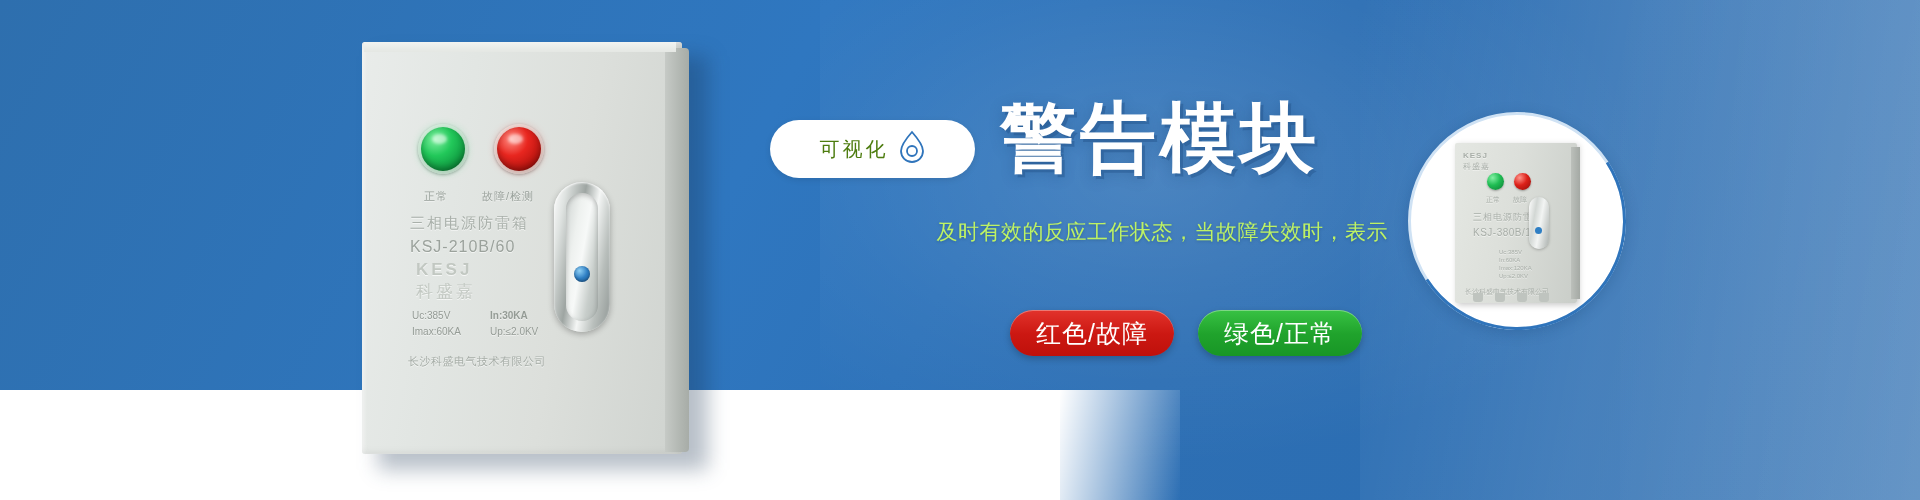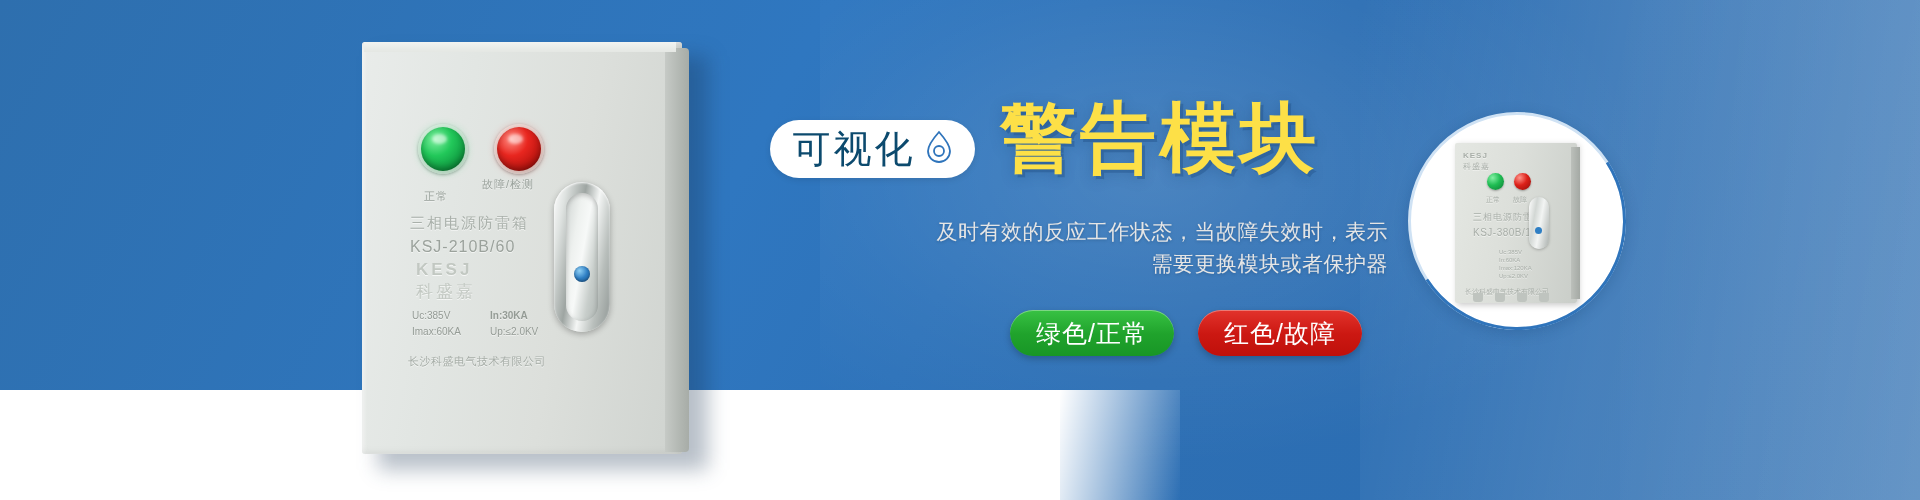--- a/index.html
+++ b/index.html
@@ -160,40 +160,40 @@
 
   .pill {
     position:absolute; left:0; top:0;
     width:205px; height:58px; border-radius:29px;
     background:#ffffff;
     display:flex; align-items:center; justify-content:center;
     gap:9px;
     box-shadow:0 2px 6px rgba(0,0,0,0.10);
   }
   .pill-text {
-    color:#0c4a6e; font-size:38px; letter-spacing:3px;
+    color:#4d7c0f; font-size:20px; letter-spacing:3px;
     line-height:1; font-weight:400;
   }
   .pill-icon { display:block; }
 
   .headline {
     position:absolute; left:230px; top:-20px;
-    color:#fde047;
+    color:#ffffff;
     font-size:76px;
     font-weight:bold;
     letter-spacing:4px;
     line-height:1;
     white-space:nowrap;
     text-shadow:3px 3px 0 rgba(35,85,140,0.45), 0 3px 14px rgba(20,60,105,0.30);
   }
 
   .sub {
     position:absolute; left:0; top:96px; width:618px;
     text-align:right;
-    color:#e5e5e5;
+    color:#bef264;
     font-size:21px;
     line-height:1.5;
     letter-spacing:0.5px;
     text-shadow:0 1px 3px rgba(18,55,95,0.35);
   }
 
   .badges {
     position:absolute; left:240px; top:190px;
     display:flex; gap:24px;
   }
@@ -284,21 +284,21 @@
         <div class="led-hl"></div>
       </div>
     </div>
     <div class="led-ring" style="left:132px; top:82px;">
       <div class="led led-red">
         <div class="led-hl"></div>
       </div>
     </div>
 
     <div class="lbl" style="left:62px; top:147px;">正常</div>
-    <div class="lbl" style="left:120px; top:135px;">故障/检测</div>
+    <div class="lbl" style="left:120px; top:147px;">故障/检测</div>
 
     <div class="plate-title" style="left:48px; top:172px;">三相电源防雷箱</div>
     <div class="plate-model" style="left:48px; top:196px;">KSJ-210B/60</div>
     <div class="plate-brand-en" style="left:54px; top:218px;">KESJ</div>
     <div class="plate-brand-cn" style="left:54px; top:238px;">科盛嘉</div>
 
     <div class="spec" style="left:50px; top:268px;">Uc:385V</div>
     <div class="spec" style="left:128px; top:268px;font-weight:bold;">In:30KA</div>
     <div class="spec" style="left:50px; top:284px;">Imax:60KA</div>
     <div class="spec" style="left:128px; top:284px;">Up:≤2.0KV</div>
@@ -321,29 +321,28 @@
           <path d="M14 2 C22 11 25 16 25 21 A11 11 0 0 1 3 21 C3 16 6 11 14 2 Z" fill="none" stroke="#2f74bb" stroke-width="1.8"></path>
           <circle cx="14" cy="21" r="5" fill="none" stroke="#2f74bb" stroke-width="1.8"></circle>
         </svg>
       </span>
     </div>
 
     <div class="headline">警告模块</div>
 
     <div class="sub">
       <div>及时有效的反应工作状态，当故障失效时，表示</div>
-      <div>需要更换模块或者保护器</div>
     </div>
 
     <div class="badges">
+      <div class="badge badge-red">
+        <span>红色/故障</span>
+      </div>
       <div class="badge badge-green">
         <span>绿色/正常</span>
-      </div>
-      <div class="badge badge-red">
-        <span>红色/故障</span>
       </div>
     </div>
   </div>
 
   <div id="inset">
     <div class="inset-ring">
       <div class="mini-body"></div>
       <div class="mini-side"></div>
 
       <div class="mini-txt" style="left:52px; top:36px; font-size:8px; letter-spacing:1px; font-weight:bold;">KESJ</div>

